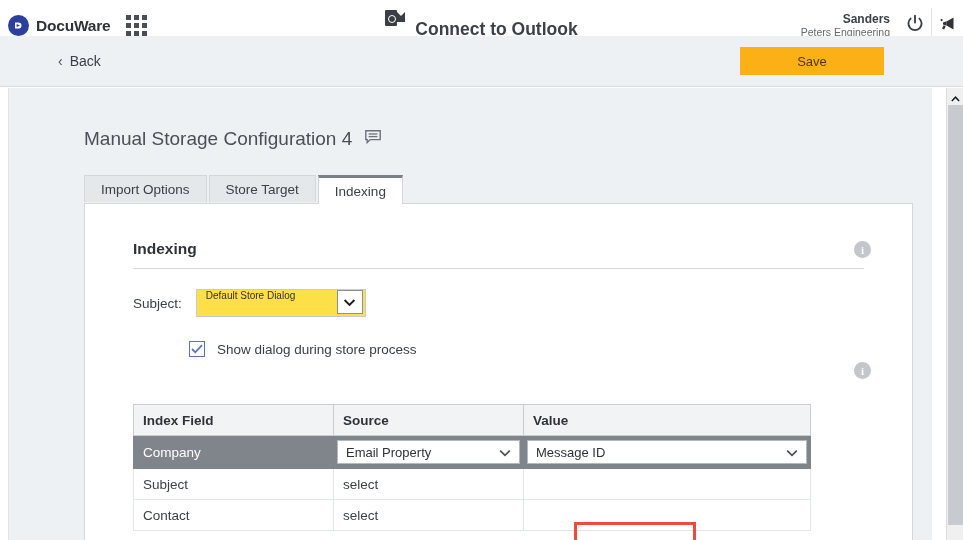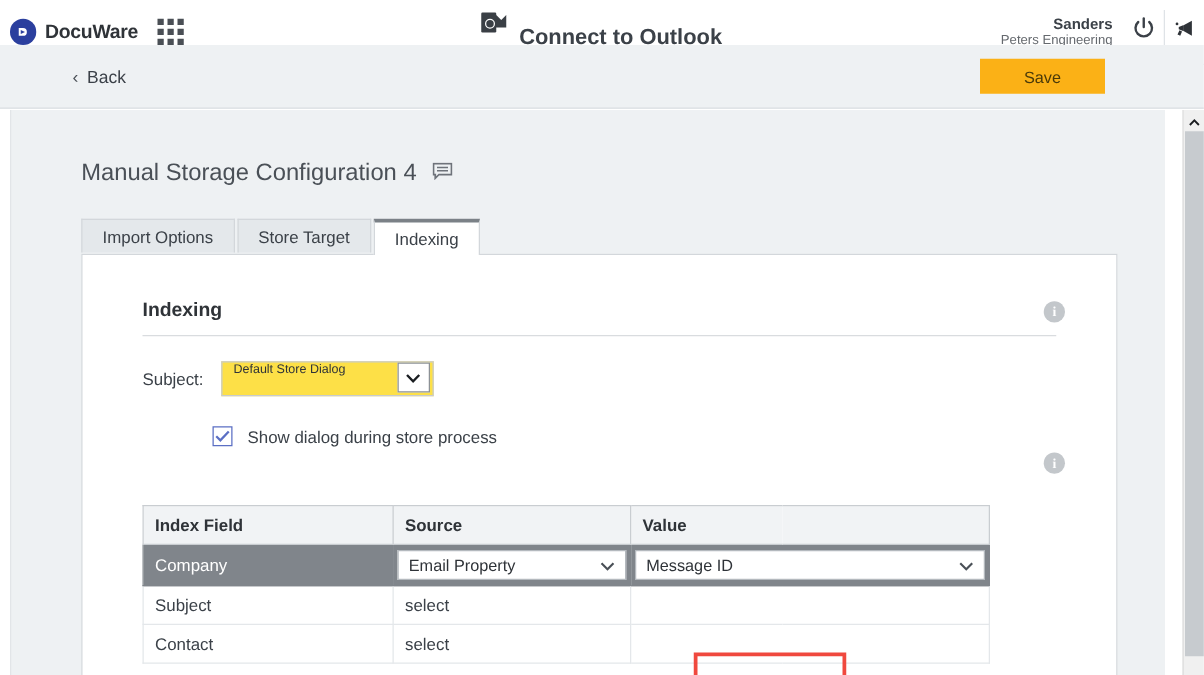--- a/index.html
+++ b/index.html
@@ -89,35 +89,36 @@
     border-bottom: 1px solid #dadee2;
     display: flex; align-items: center;
   }
   .back-link {
     display: flex; align-items: center; gap: 7px;
     margin-left: 58px; font-size: 14px; color: #3b4148;
   }
   .back-chev { font-size: 14px; color: #4a5057; line-height: 1; }
   .save-btn {
     margin-left: auto; margin-right: 79px;
-    width: 100px; height: 28px;
+    width: 144px; height: 28px;
     background: #fbb116; border: none;
     color: #4a3a09; font-size: 13px;
     font-family: "Liberation Sans", sans-serif;
     display: flex; align-items: center; justify-content: center;
     cursor: pointer;
   }
 
   
   .content {
     position: absolute; left: 8px; top: 88px;
     width: 924px; height: 452px;
     background: #eef1f3;
     border-left: 1px solid #e2e5e8;
     overflow: hidden;
+    padding-left: 19px;
   }
   .page-title-row {
     display: flex; align-items: center; gap: 13px;
     margin: 40px 0 0 56px;
   }
   .page-title { font-size: 19px; color: #4a5057; }
   .comment-ico { display: block; }
 
   .tabs {
     display: flex; 

